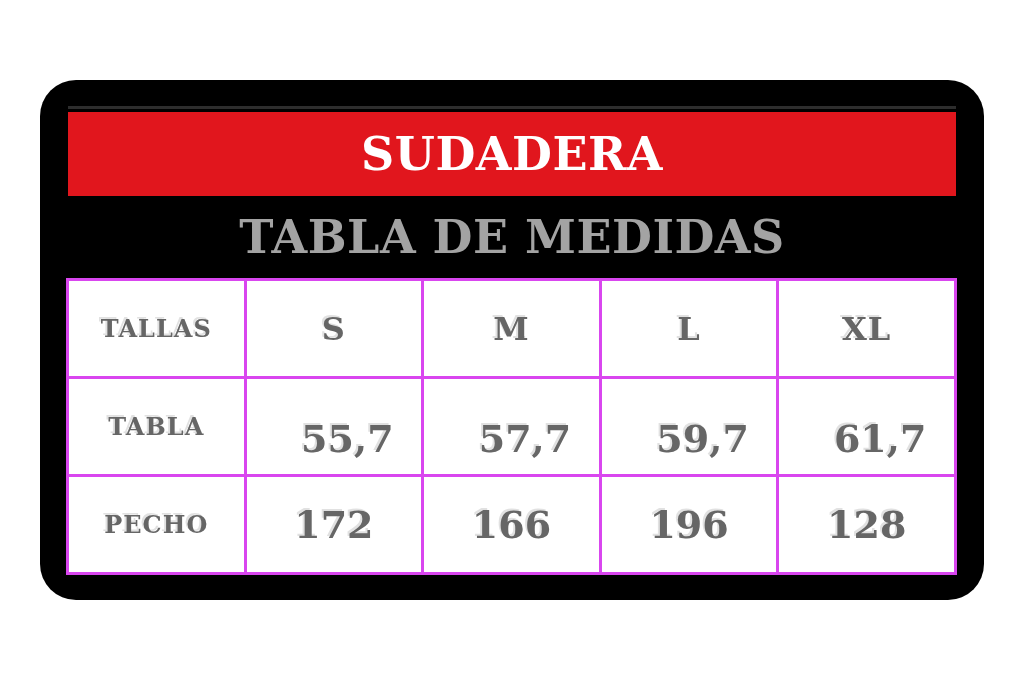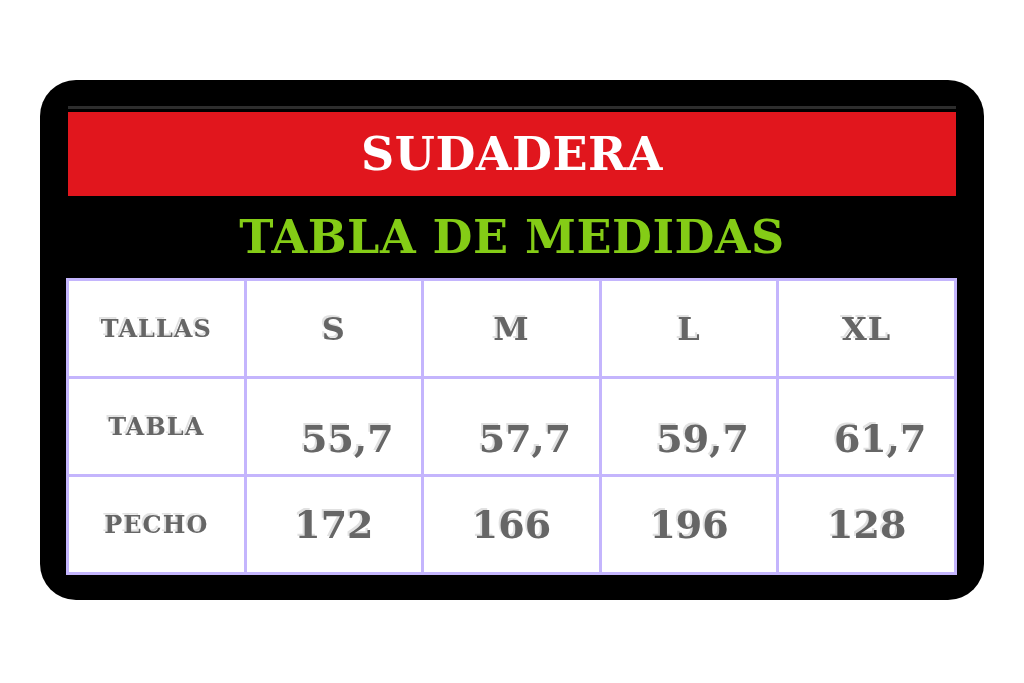--- a/index.html
+++ b/index.html
@@ -57,42 +57,42 @@
     position: absolute;
     left: 28px;
     right: 28px;
     top: 116px;
     height: 82px;
     display: flex;
     align-items: center;
     justify-content: center;
   }
   .subtitle {
-    color: #84cc16;
+    color: #a3a3a3;
     font-size: 46px;
     font-weight: bold;
     letter-spacing: 0.5px;
     white-space: nowrap;
   }
   .table-wrap {
     position: absolute;
     left: 26px;
     top: 198px;
     width: 891px;
     height: 297px;
   }
   table.measures {
     width: 100%;
     height: 100%;
     border-collapse: collapse;
     table-layout: fixed;
     background: #ffffff;
   }
   table.measures td {
-    border: 3px solid #c4b5fd;
+    border: 3px solid #d946ef;
     text-align: center;
     vertical-align: middle;
     color: #666666;
     font-weight: bold;
     text-shadow: -2px -2px 0 rgba(120,120,118,0.22);
     height: 33.33%;
   }
   td.row-label {
     font-size: 24px;
     letter-spacing: 1px;

